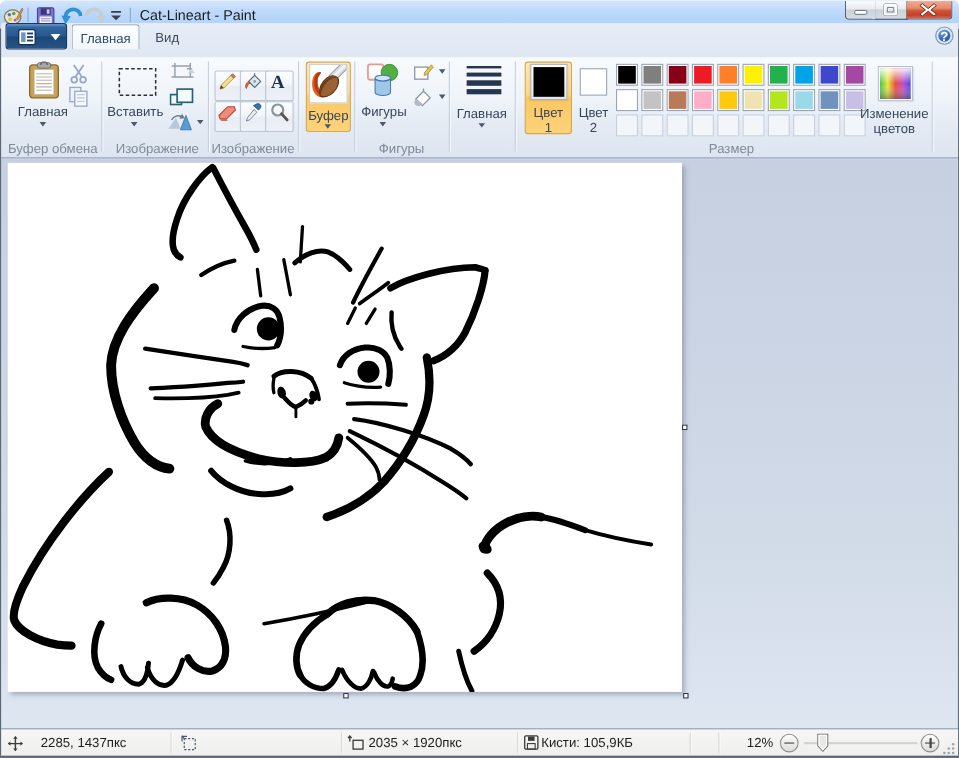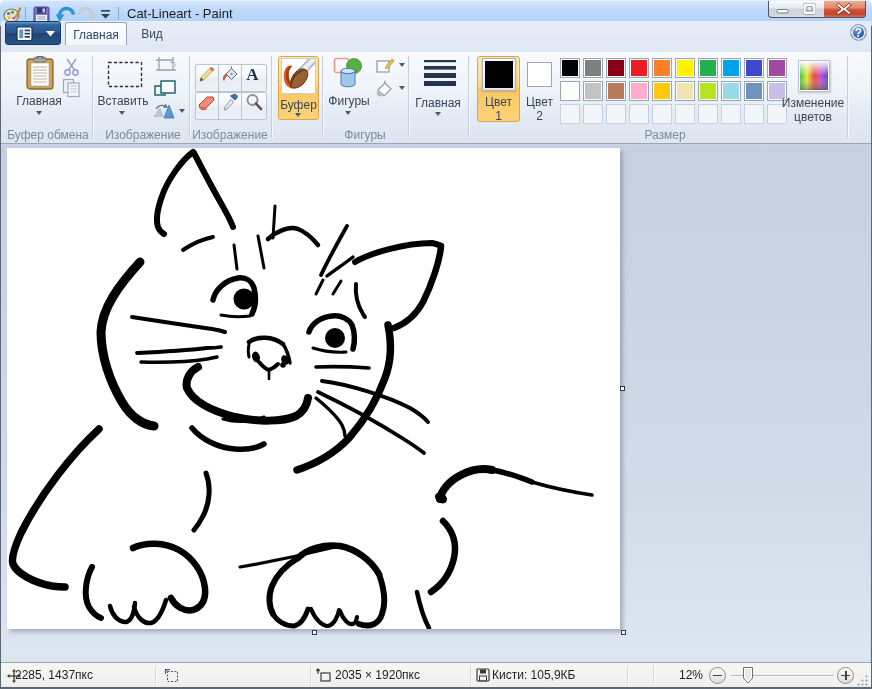--- a/index.html
+++ b/index.html
@@ -480,21 +480,21 @@
  <svg class="abs" style="left:6px;top:6px" width="14" height="14" viewBox="0 0 14 14">
   <g stroke="#3c3c3c" stroke-width="1.3">
           <line x1="7" y1="1" x2="7" y2="13"></line>
           <line x1="1" y1="7" x2="13" y2="7"></line>
         </g>
   <path d="M7,0 L9,2.5 L5,2.5 Z" fill="#3c3c3c"></path>
         <path d="M7,14 L9,11.5 L5,11.5 Z" fill="#3c3c3c"></path>
   <path d="M0,7 L2.5,5 L2.5,9 Z" fill="#3c3c3c"></path>
         <path d="M14,7 L11.5,5 L11.5,9 Z" fill="#3c3c3c"></path>
  </svg>
- <div class="abs" style="left:14px;top:5px">2285, 1437пкс</div>
+ <div class="abs" style="left:36px;top:5px">2285, 1437пкс</div>
  <div class="ssep" style="left:154px"></div>
  <svg class="abs" style="left:163px;top:5px" width="15" height="15" viewBox="0 0 15 15">
   <rect x="3.5" y="3.5" width="10" height="10" fill="none" stroke="#4a5a6e" stroke-width="1.1" stroke-dasharray="2,1.5"></rect>
   <path d="M1.5,6 L1.5,1.5 L6,1.5" fill="none" stroke="#4a5a6e" stroke-width="1.1"></path>
   <path d="M1.5,1 L3.5,3.5" stroke="#4a5a6e" stroke-width="1"></path>
  </svg>
  <div class="ssep" style="left:309px"></div>
  <svg class="abs" style="left:314px;top:5px" width="16" height="15" viewBox="0 0 16 15">
   <path d="M3,6 L3,1 M1.3,3 L3,1 L4.7,3" fill="none" stroke="#3c3c3c" stroke-width="1.2"></path>
   <rect x="6" y="5" width="9" height="8" fill="none" stroke="#3c3c3c" stroke-width="1.2"></rect>

